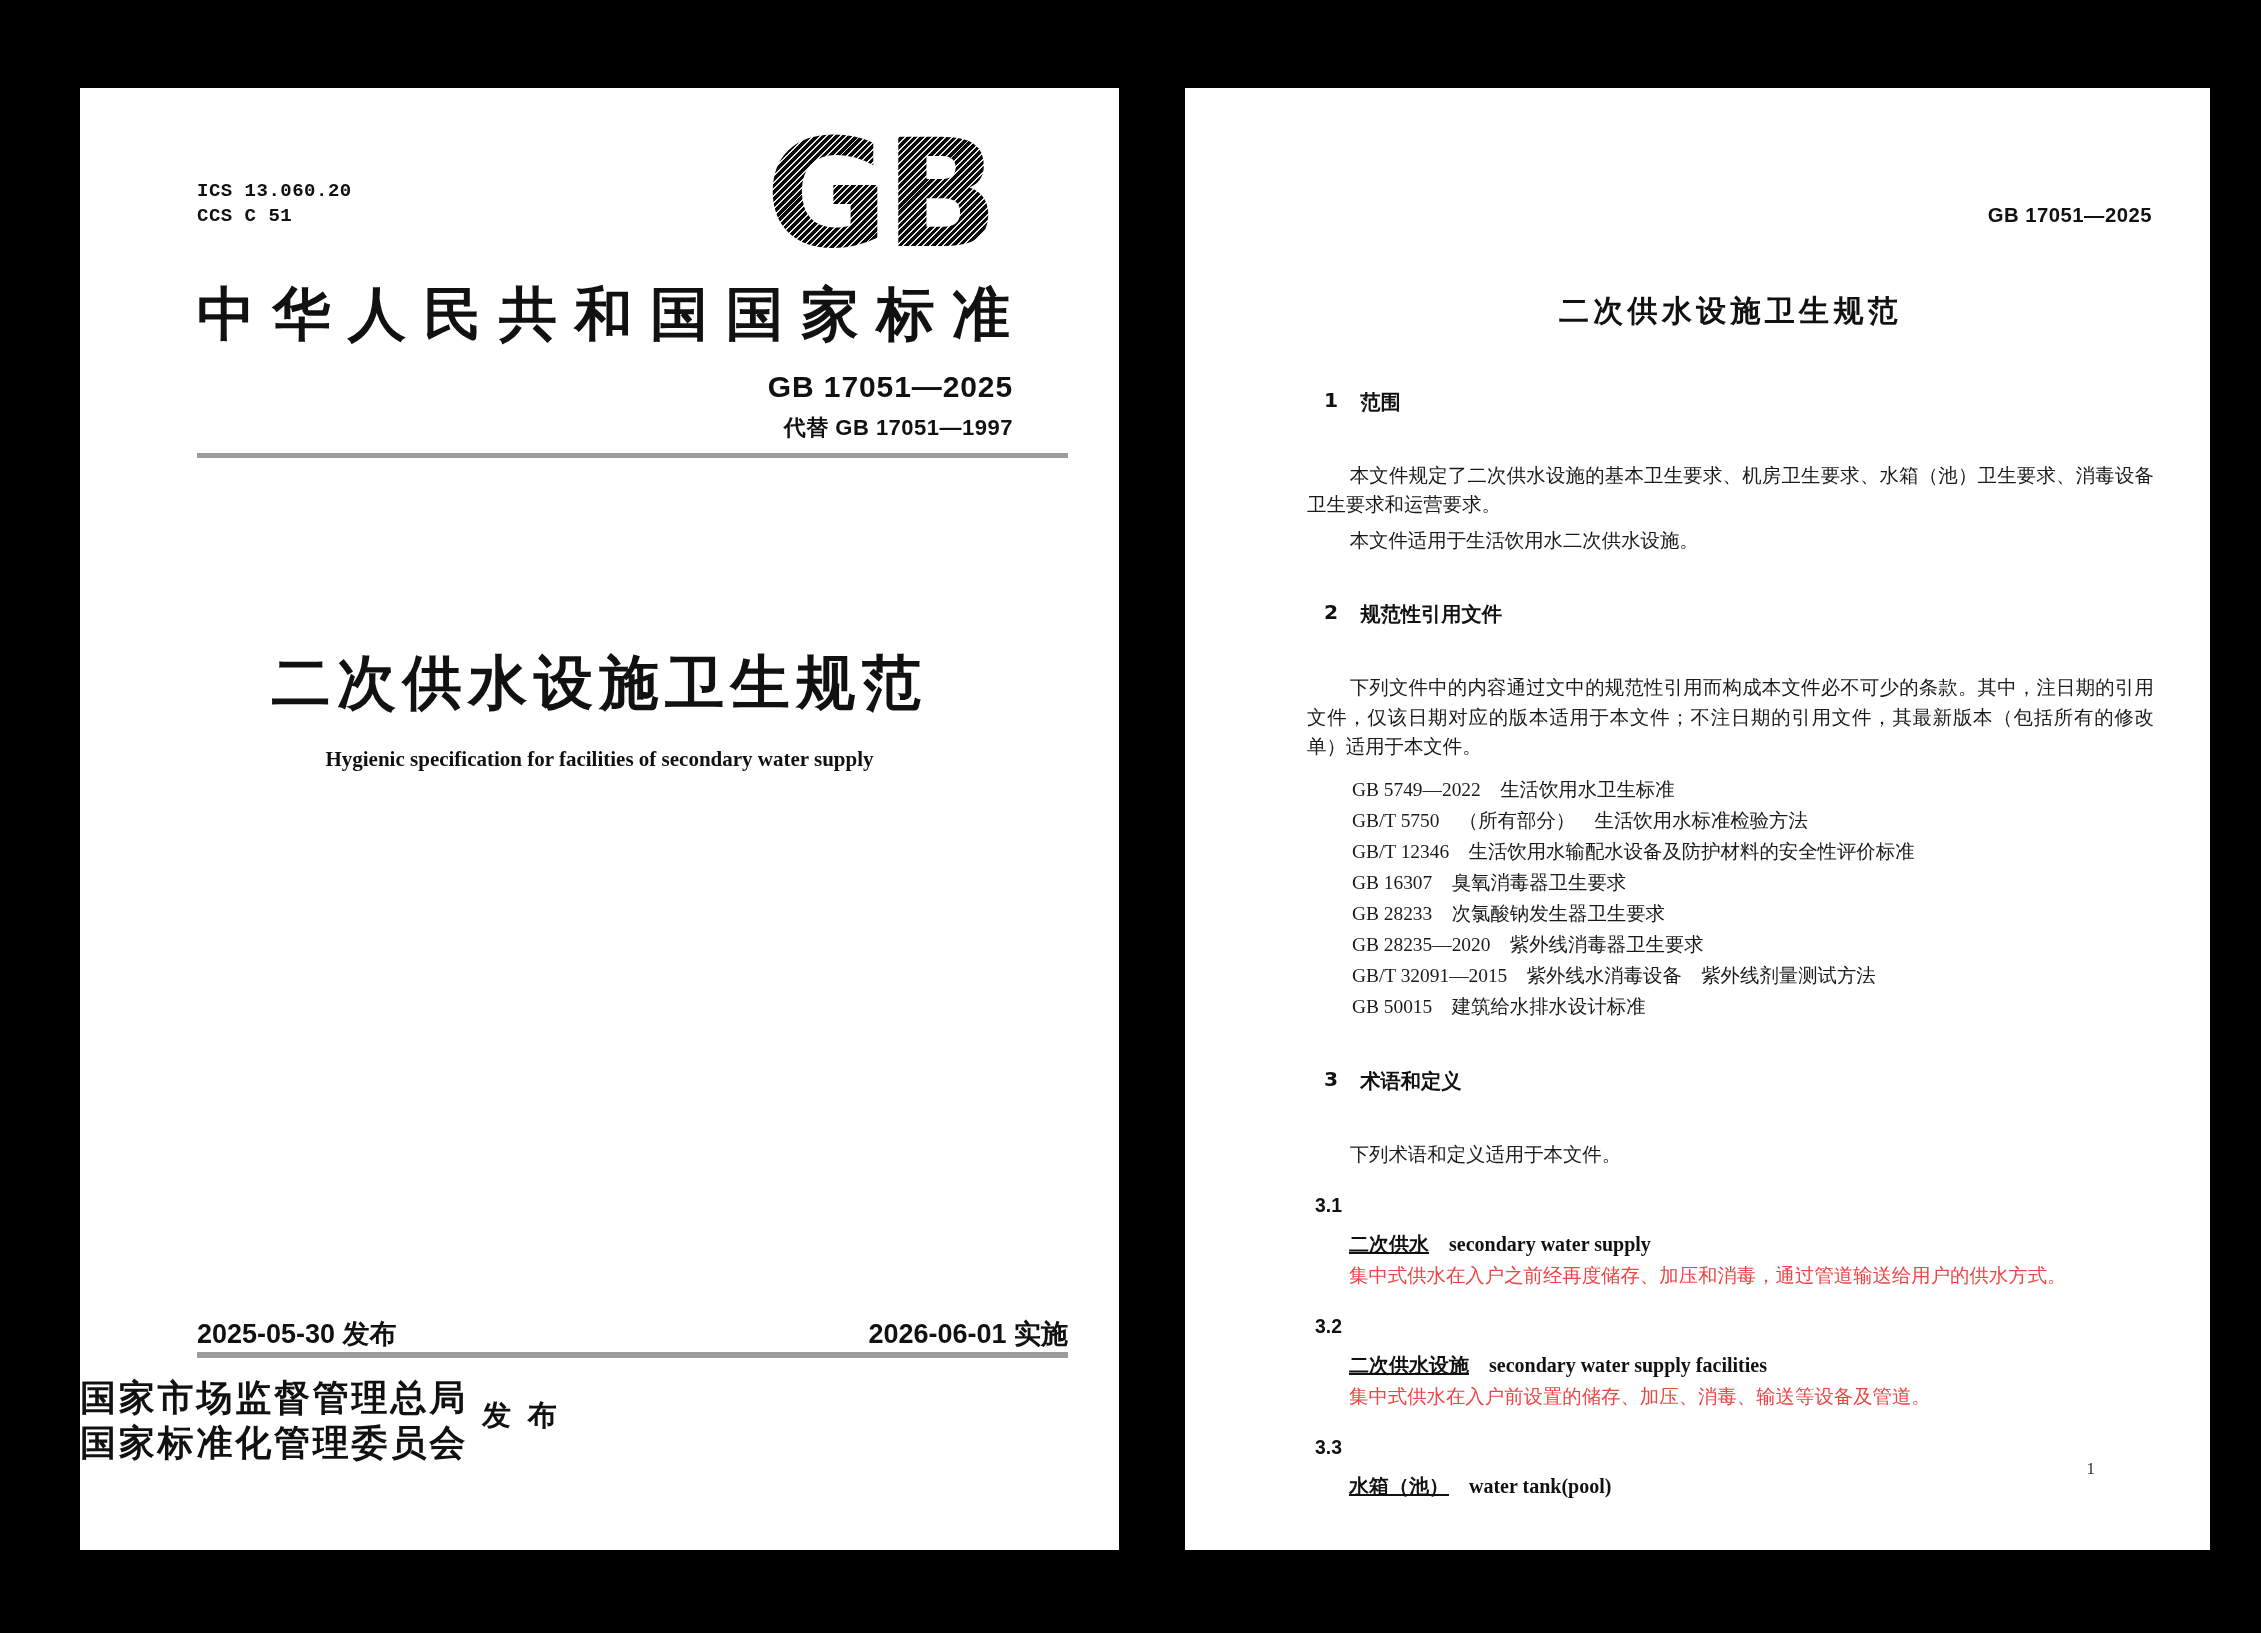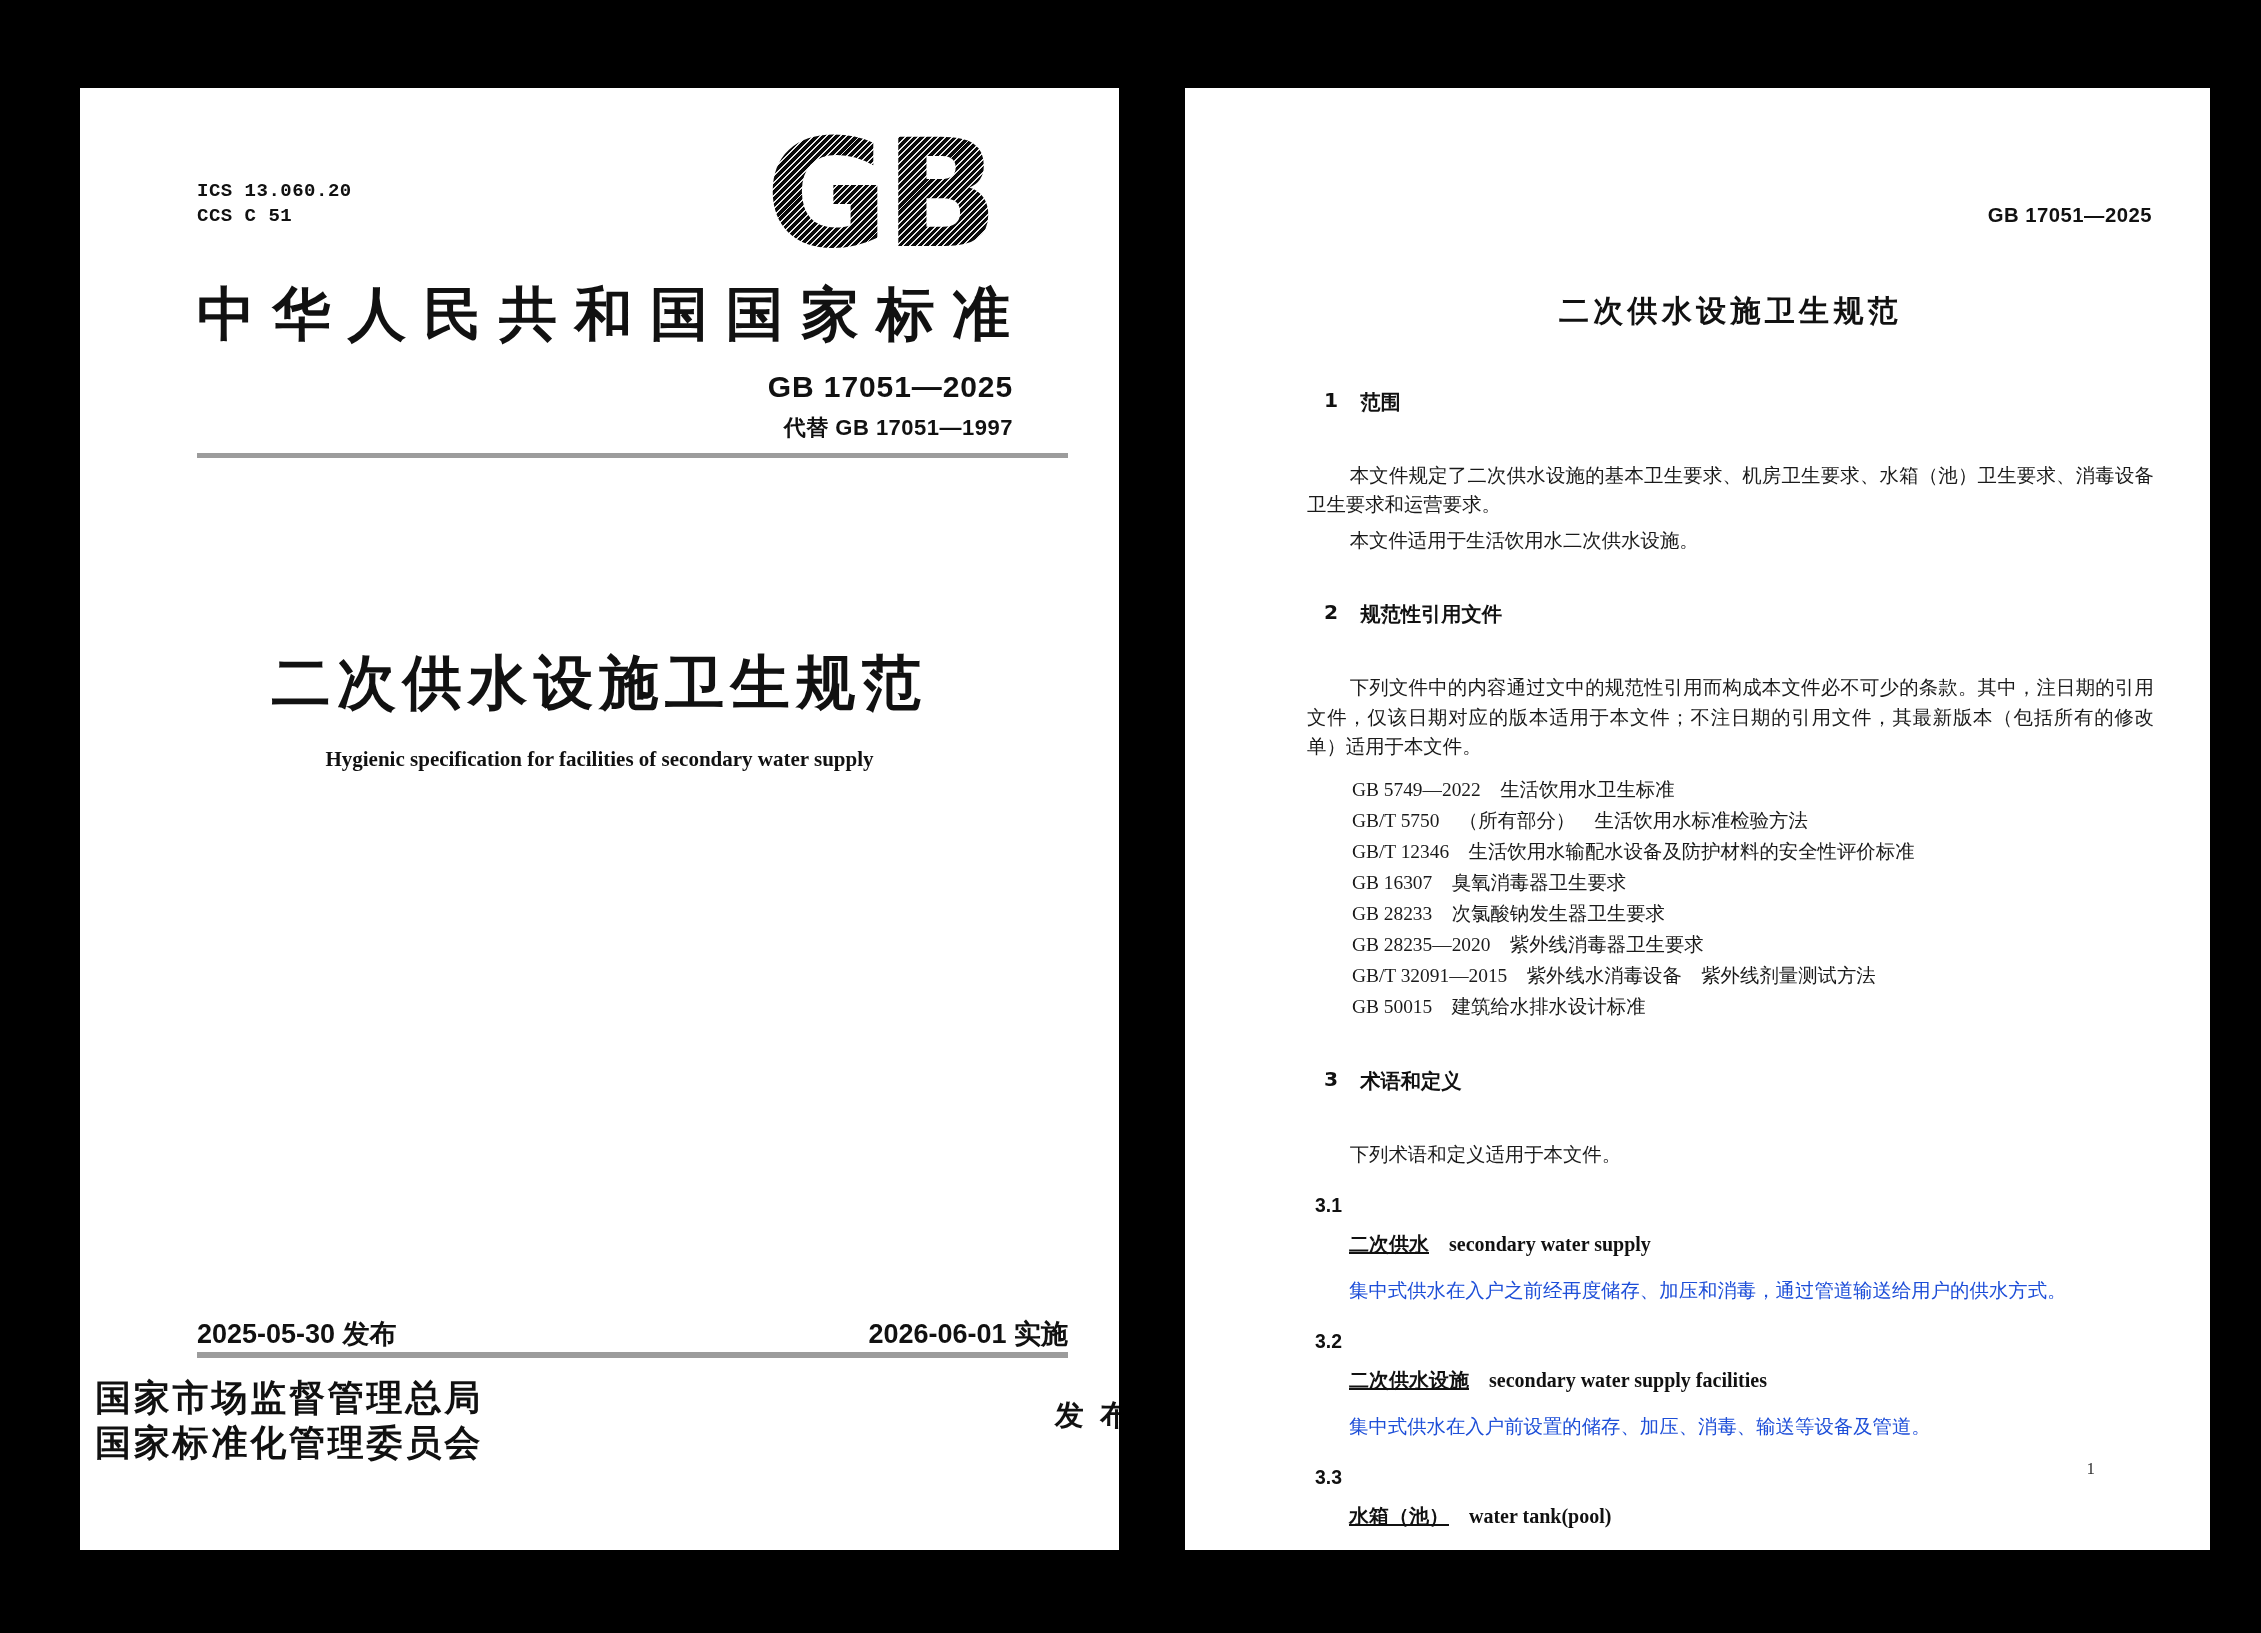--- a/index.html
+++ b/index.html
@@ -35,21 +35,21 @@
   .rule{background:#9c9c9c;}
   .rule-top{left:117px;top:365px;width:871px;height:4.7px;}
   .cover-title-cn{left:0;top:556px;width:100%;text-align:center;
                   font-family:"DejaVu Sans","Liberation Sans",sans-serif;
                   font-weight:700;font-size:59px;letter-spacing:6.6px;}
   .cover-title-en{left:0;top:659px;width:100%;text-align:center;
                   font-weight:700;font-size:21px;}
   .dates-row{left:117px;top:1228px;width:871px;display:flex;justify-content:space-between;
              font-family:"Liberation Sans","DejaVu Sans",sans-serif;font-weight:700;font-size:27px;}
   .rule-bottom{left:117px;top:1264px;width:871px;height:5.7px;}
-  .issuers-row{left:15px;top:1288px;width:100%;display:flex;justify-content:space-between;
+  .issuers-row{left:0;top:1288px;width:100%;display:flex;justify-content:flex-start;
                align-items:center;gap:14px;}
   .issuer-lines{font-weight:700;font-size:36px;line-height:1.24;letter-spacing:2.8px;}
   .publish-label{font-weight:700;font-size:29px;letter-spacing:4.7px;margin-top:-8.5px;}
 
   
   .p1-header{top:116px;right:58px;font-family:"Liberation Sans","DejaVu Sans",sans-serif;
              font-weight:700;font-size:20.3px;letter-spacing:0.5px;}
   .p1-content{left:122px;top:203px;right:56px;position:absolute;}
   .p1-title{text-align:center;font-family:"DejaVu Sans","Liberation Sans",sans-serif;
             font-weight:700;font-size:30px;letter-spacing:4.3px;margin:0 0 56px 0;}
@@ -60,21 +60,21 @@
   .para{font-size:19.4px;line-height:1.52;text-indent:2.2em;text-align:justify;
         margin:0 0 5.7px 0;color:#1a1a1a;}
   .ref-list{margin-top:12.3px;}
   .ref{margin-left:45px;font-size:19.4px;line-height:1.6;color:#1a1a1a;}
   .term{margin-top:24.6px;}
   .term-no{font-family:"Liberation Sans","DejaVu Sans",sans-serif;font-weight:700;
            font-size:19.4px;margin-left:8px;}
   .term-line{margin:14px 0 0 42px;font-size:20px;font-weight:700;}
   .term-cn{font-family:"DejaVu Sans","Liberation Sans",sans-serif;text-decoration:underline;}
   .term-en{font-family:"Liberation Serif","DejaVu Serif",serif;margin-left:20px;}
-  .term-def{margin:18px 0 0 42px;font-size:19.4px;line-height:1.5;color:#1d4ed8;
+  .term-def{margin:3px 0 0 42px;font-size:19.4px;line-height:1.5;color:#ef4444;
             text-align:justify;}
   .page-no{position:absolute;right:115px;bottom:71px;font-size:17px;color:#333;}
 </style>
 </head>
 <body>
 
 <div id="cover" class="page">
 
   <div class="abs ics-block">
     <div>ICS 13.060.20</div>

